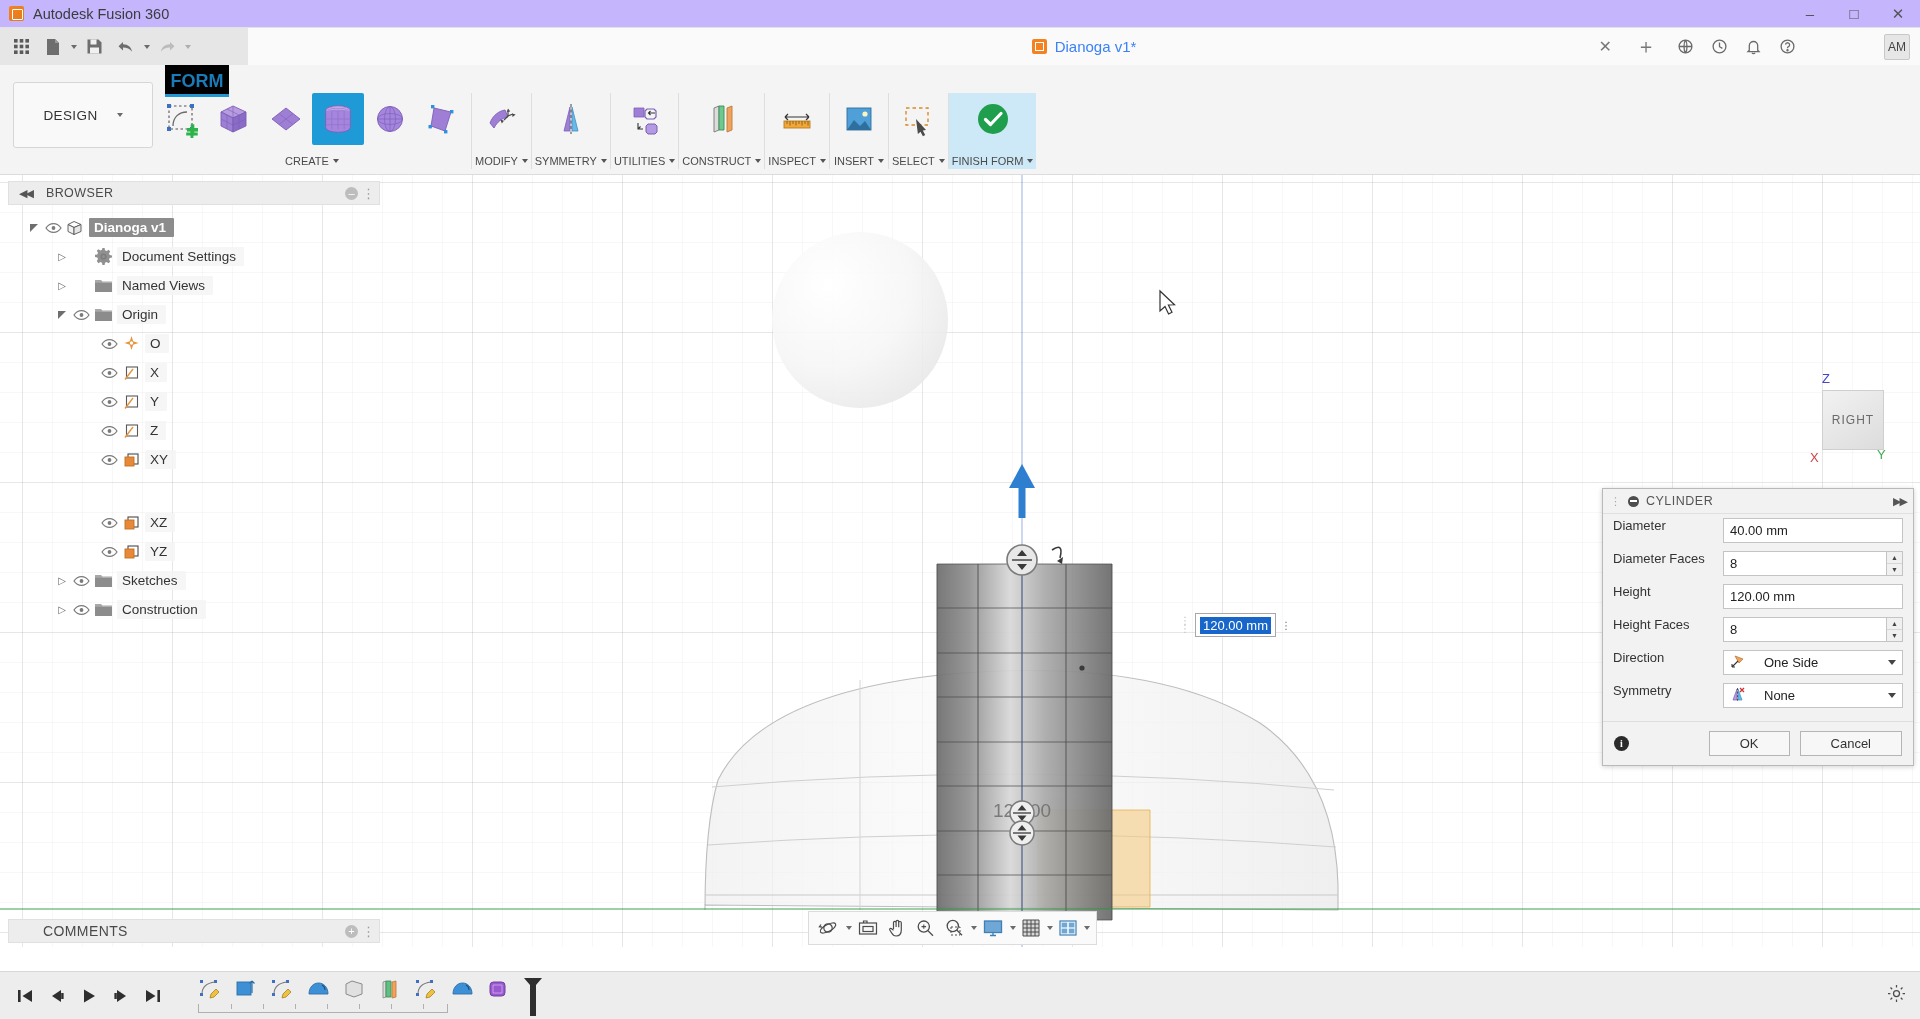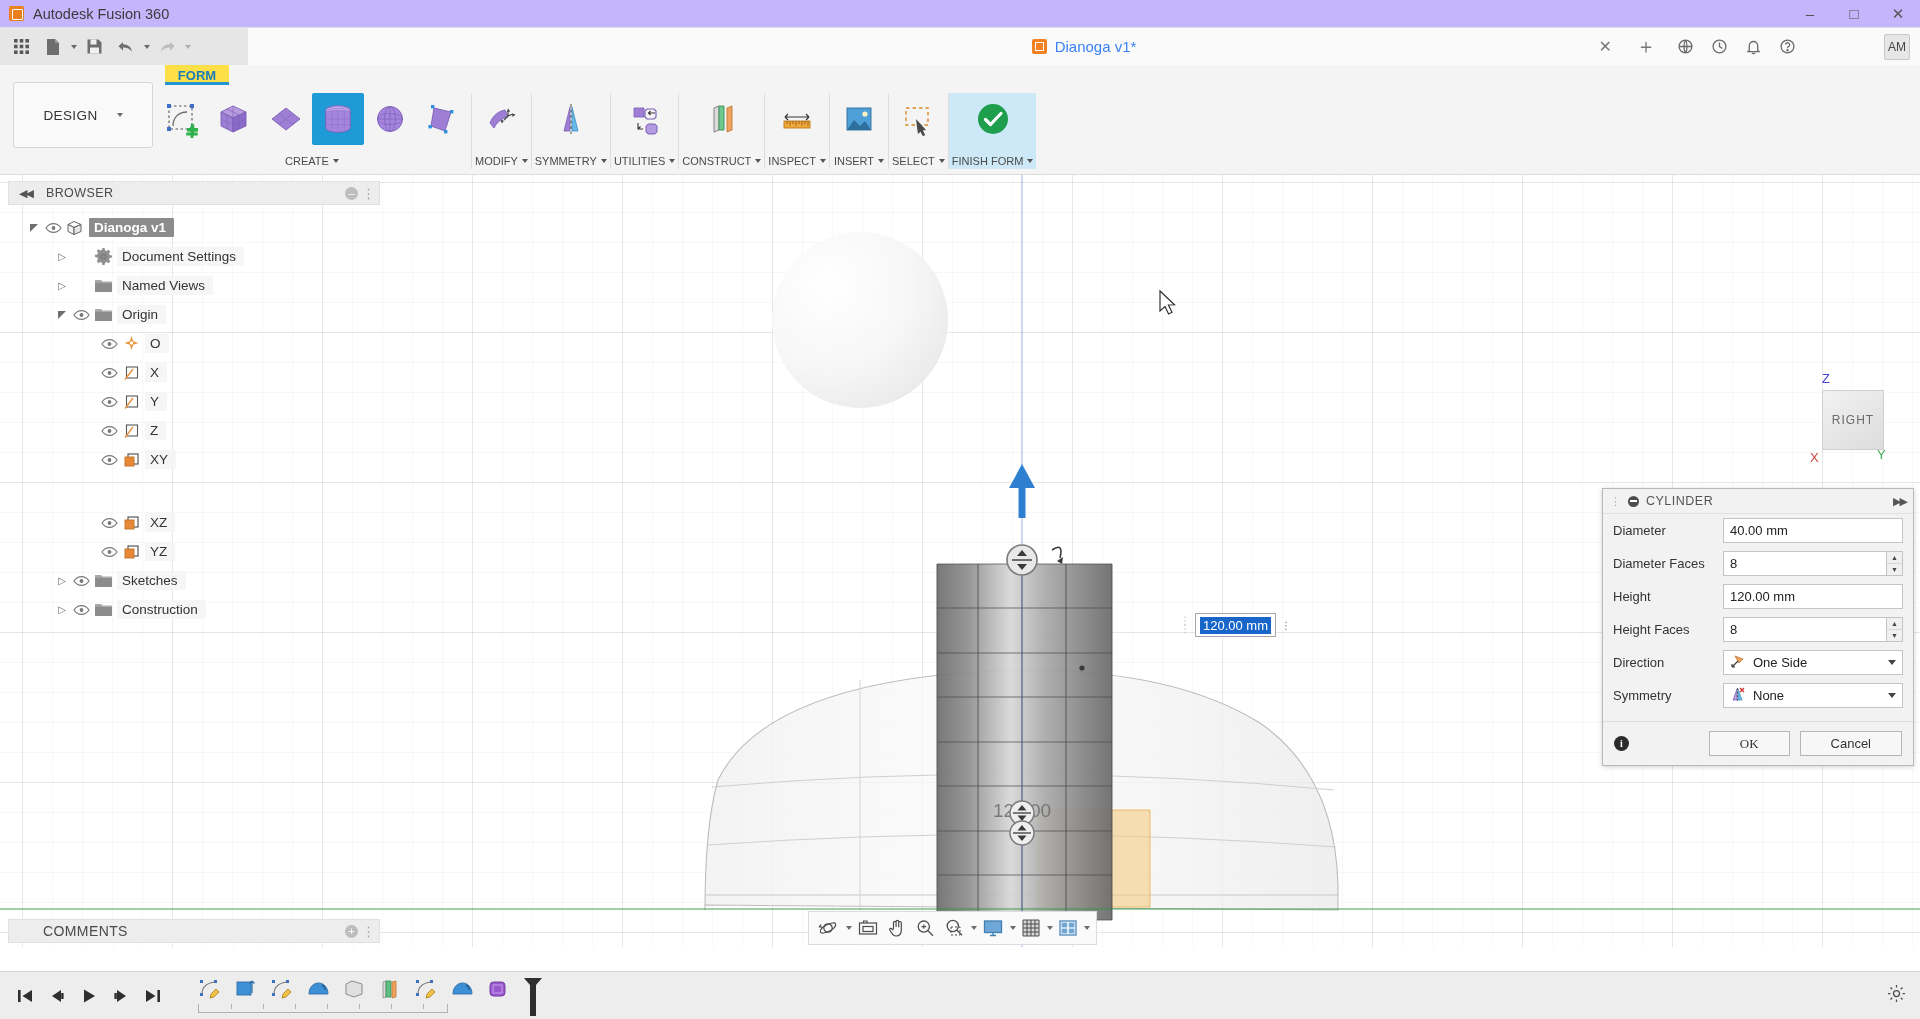--- a/index.html
+++ b/index.html
@@ -37,22 +37,22 @@
   #doc-plus { position:absolute; right:264px; font-size:20px; color:#777; }
   .tr-icon { position:absolute; width:26px;height:26px;display:flex;
     align-items:center;justify-content:center;color:#6a6a6a;font-size:15px;}
   #avatar { position:absolute; right:10px; top:6px; width:26px;height:26px;
     background:#e6e6e6; border:1px solid #c8c8c8; border-radius:2px; color:#444;
     font-size:12px; display:flex;align-items:center;justify-content:center; }
 
   
   #ribbon { height:110px; background:#f4f4f4; border-bottom:1px solid #dcdcdc;
     display:flex; position:relative; }
-  #form-tab { position:absolute; left:165px; top:0; width:64px; height:20px;
-    background:#fde047; color:#1a7bb9; font-size:13px; font-weight:bold;
+  #form-tab { position:absolute; left:165px; top:0; width:64px; height:32px;
+    background:#000000; color:#1a7bb9; font-size:18px; font-weight:bold;
     display:flex;align-items:center;justify-content:center; }
   #form-tab:after{content:"";position:absolute;left:0;bottom:0;width:100%;height:3px;background:#2196d3;}
   #design-box { width:140px; height:66px; margin:17px 0 0 13px;
     border:1px solid #d6d6d6; background:#f9f9f9; border-radius:3px;
     display:flex; align-items:center; justify-content:center; gap:18px; }
   #design-box span { font-size:13.5px; color:#333; letter-spacing:.4px; }
   #panels { display:flex; align-items:flex-start; margin-top:28px; }
   .panel { display:flex; flex-direction:column; align-items:center;
     border-right:1px solid #dedede; padding:0 3px; height:76px; }
   .panel.last { border-right:none; }
@@ -106,40 +106,40 @@
   #dialog { position:absolute; left:1602px; top:313px; width:312px;
     background:#f2f2f2; border:1px solid #b9b9b9; box-shadow:0 1px 5px rgba(0,0,0,.18);
     font-size:12.5px; }
   #dlg-hdr { height:25px; display:flex; align-items:center; gap:7px; padding:0 7px;
     background:#f2f2f2; border-bottom:1px solid #e0e0e0; }
   .grip{color:#a8a8a8;font-size:11px;}
   .dot-min{width:11px;height:11px;border-radius:50%;background:#4d4d4d;position:relative;}
   .dot-min:after{content:"";position:absolute;left:2px;top:4.6px;width:7px;height:1.6px;background:#fff;}
   #dlg-title{font-size:12.5px;color:#555;letter-spacing:.5px;}
   #dlg-exp{margin-left:auto;color:#555;font-size:11px;letter-spacing:-2px;}
-  .drow { display:flex; align-items:center; padding:4px 10px; }
+  .drow { display:flex; padding:4px 10px; }
   .dlabel { width:110px; font-size:13px; color:#333; }
   .dfield { flex:1; height:25px; background:#fff; border:1px solid #c4c4c4;
     display:flex; align-items:center; padding:0 6px; font-size:13px; color:#222; gap:5px;}
   .spin { width:16px; height:25px; border:1px solid #c4c4c4; border-left:none;
     background:#f0f0f0; display:flex; flex-direction:column; }
   .spin div{flex:1;display:flex;align-items:center;justify-content:center;font-size:7px;color:#444;}
   .spin div:first-child{border-bottom:1px solid #d6d6d6;}
   .dsel{flex:1;height:25px;background:#fff;border:1px solid #c4c4c4;display:flex;
-    align-items:center;padding:0 6px;gap:7px;font-size:13px;color:#222;}
+    align-items:center;padding:0 6px;gap:18px;font-size:13px;color:#222;}
   .dsel .dn-caret{margin-left:auto;width:0;height:0;border-left:4px solid transparent;
     border-right:4px solid transparent;border-top:5px solid #444;}
   #dlg-foot { margin-top:9px; border-top:1px solid #dedede; padding:9px 11px;
     display:flex; align-items:center; }
   .info-i{width:15px;height:15px;border-radius:50%;background:#2b2b2b;color:#fff;
     font-size:10px;font-weight:bold;display:flex;align-items:center;justify-content:center;
     font-family:"Liberation Serif",serif;}
   .dbtn{height:25px;padding:0 30px;border:1px solid #b5b5b5;background:#f7f7f7;
     font-size:13px;color:#333;display:flex;align-items:center;justify-content:center;}
-  #btn-ok{margin-left:auto;font-family:Liberation Serif, serif;}
+  #btn-ok{margin-left:auto;}
   #btn-cancel{margin-left:10px;}
 
   
   #dim-box { position:absolute; left:1180px; top:438px; display:flex; align-items:center; gap:5px;}
   #dim-grip{color:#bdbdbd;font-size:10px;line-height:8px;}
   #dim-in{background:#fff;border:1px solid #a8a8a8;padding:2px 4px;}
   #dim-val{background:#1866c9;color:#fff;font-size:13px;padding:1px 3px;}
   #dim-dots{color:#6a6a6a;font-size:10px;line-height:5px;text-align:center;}
 
   

